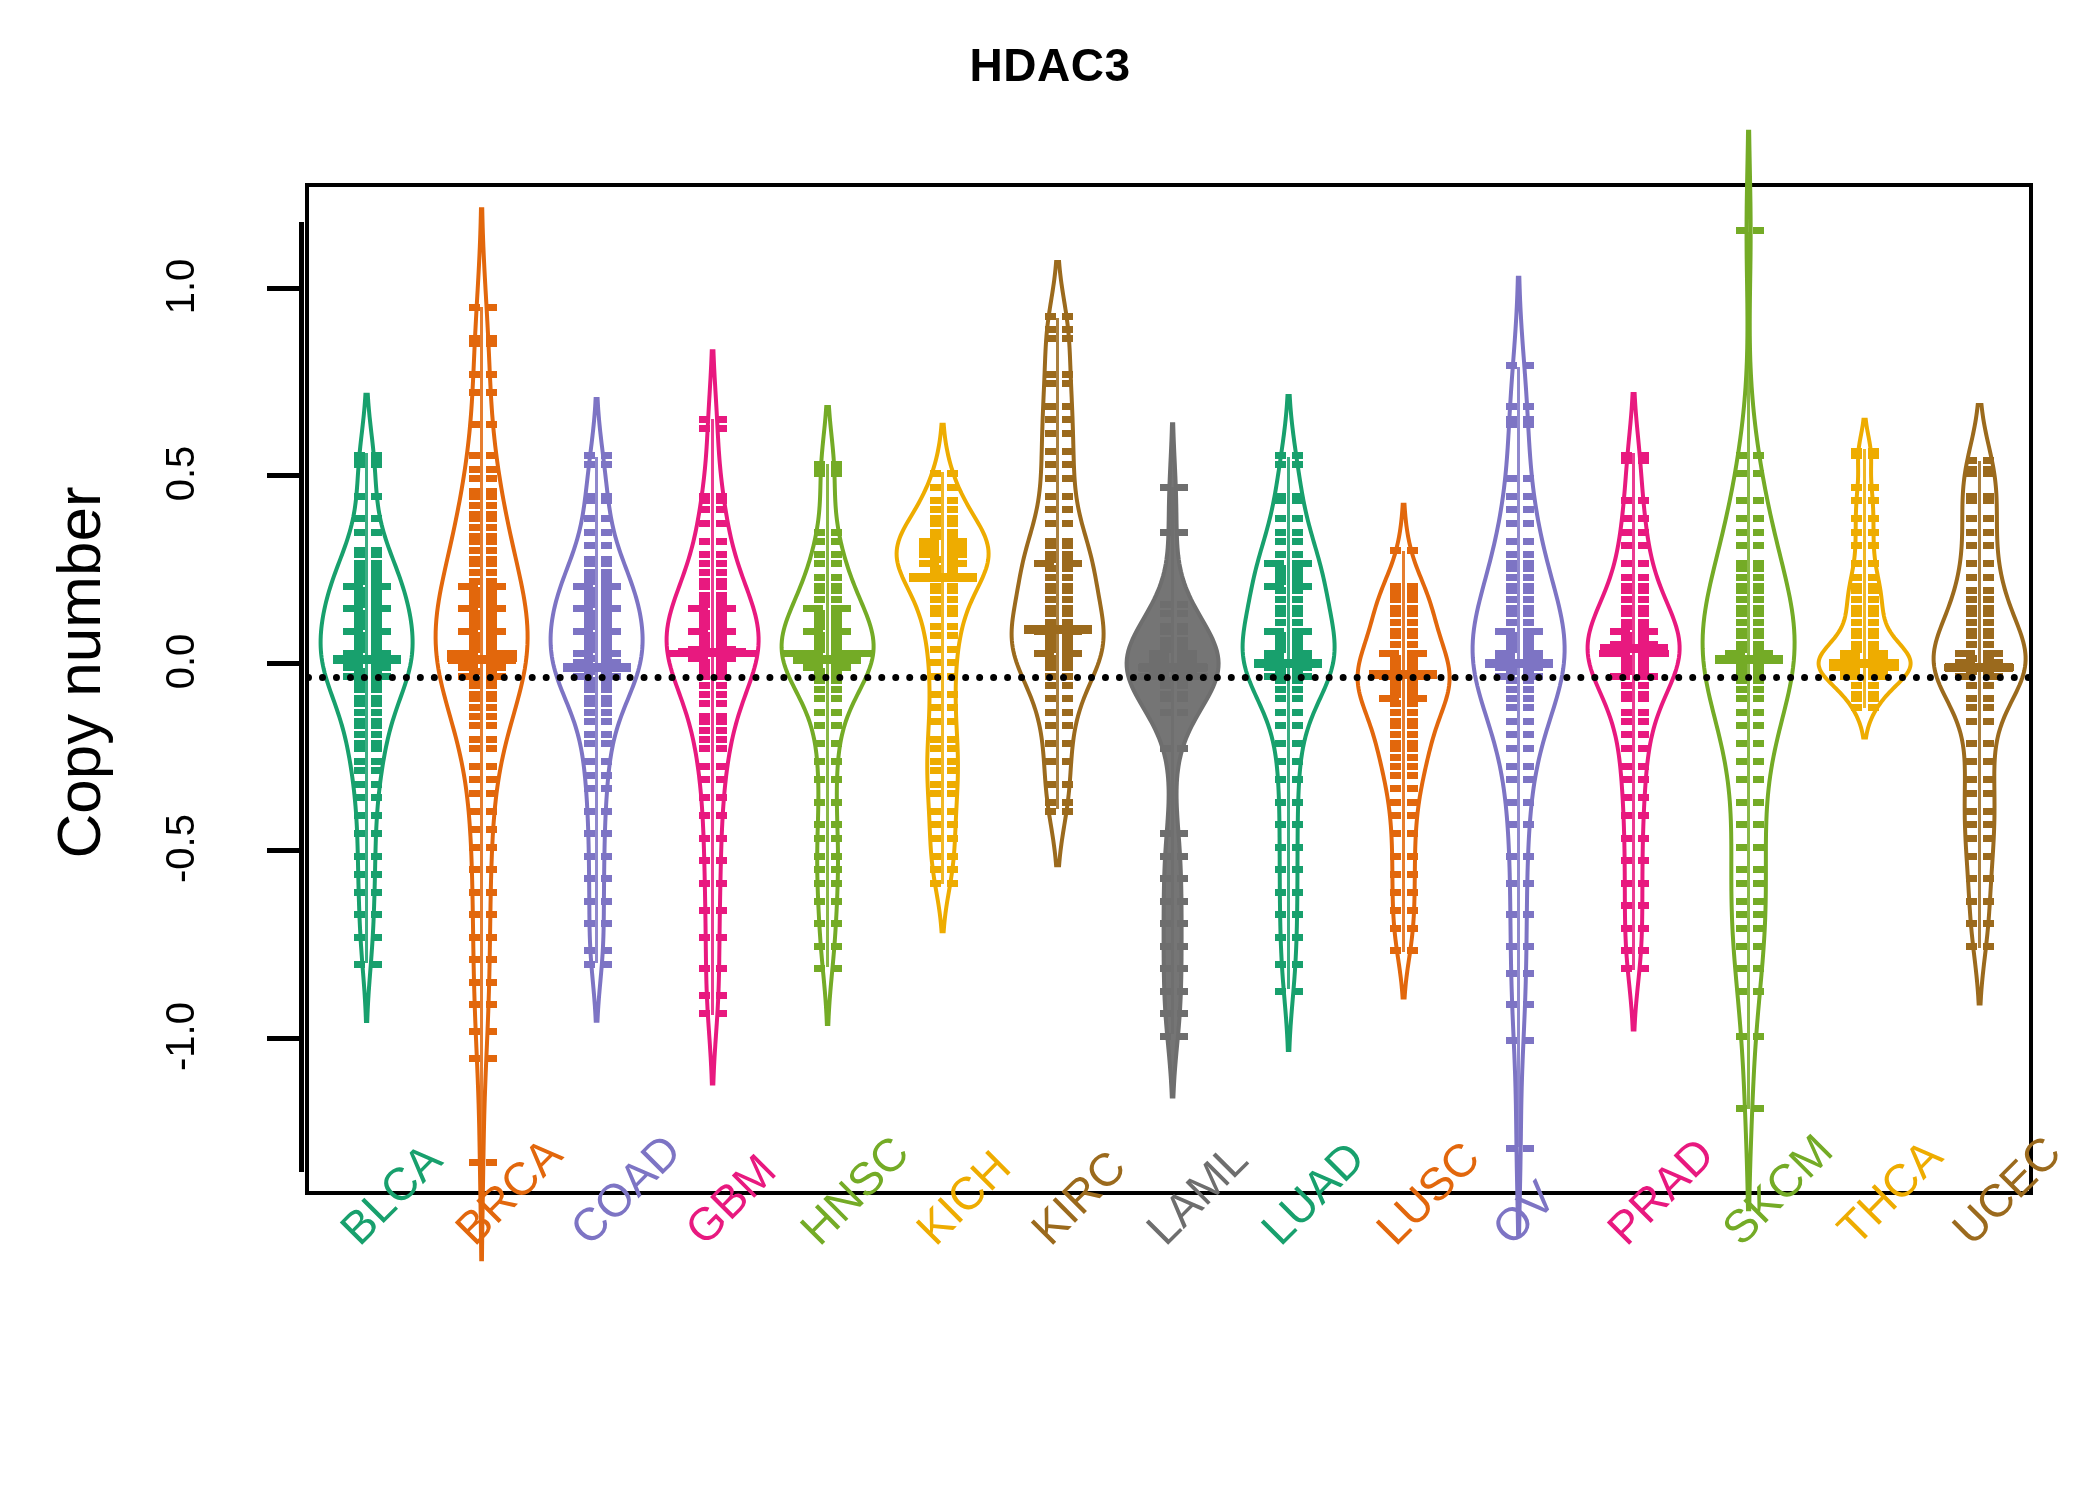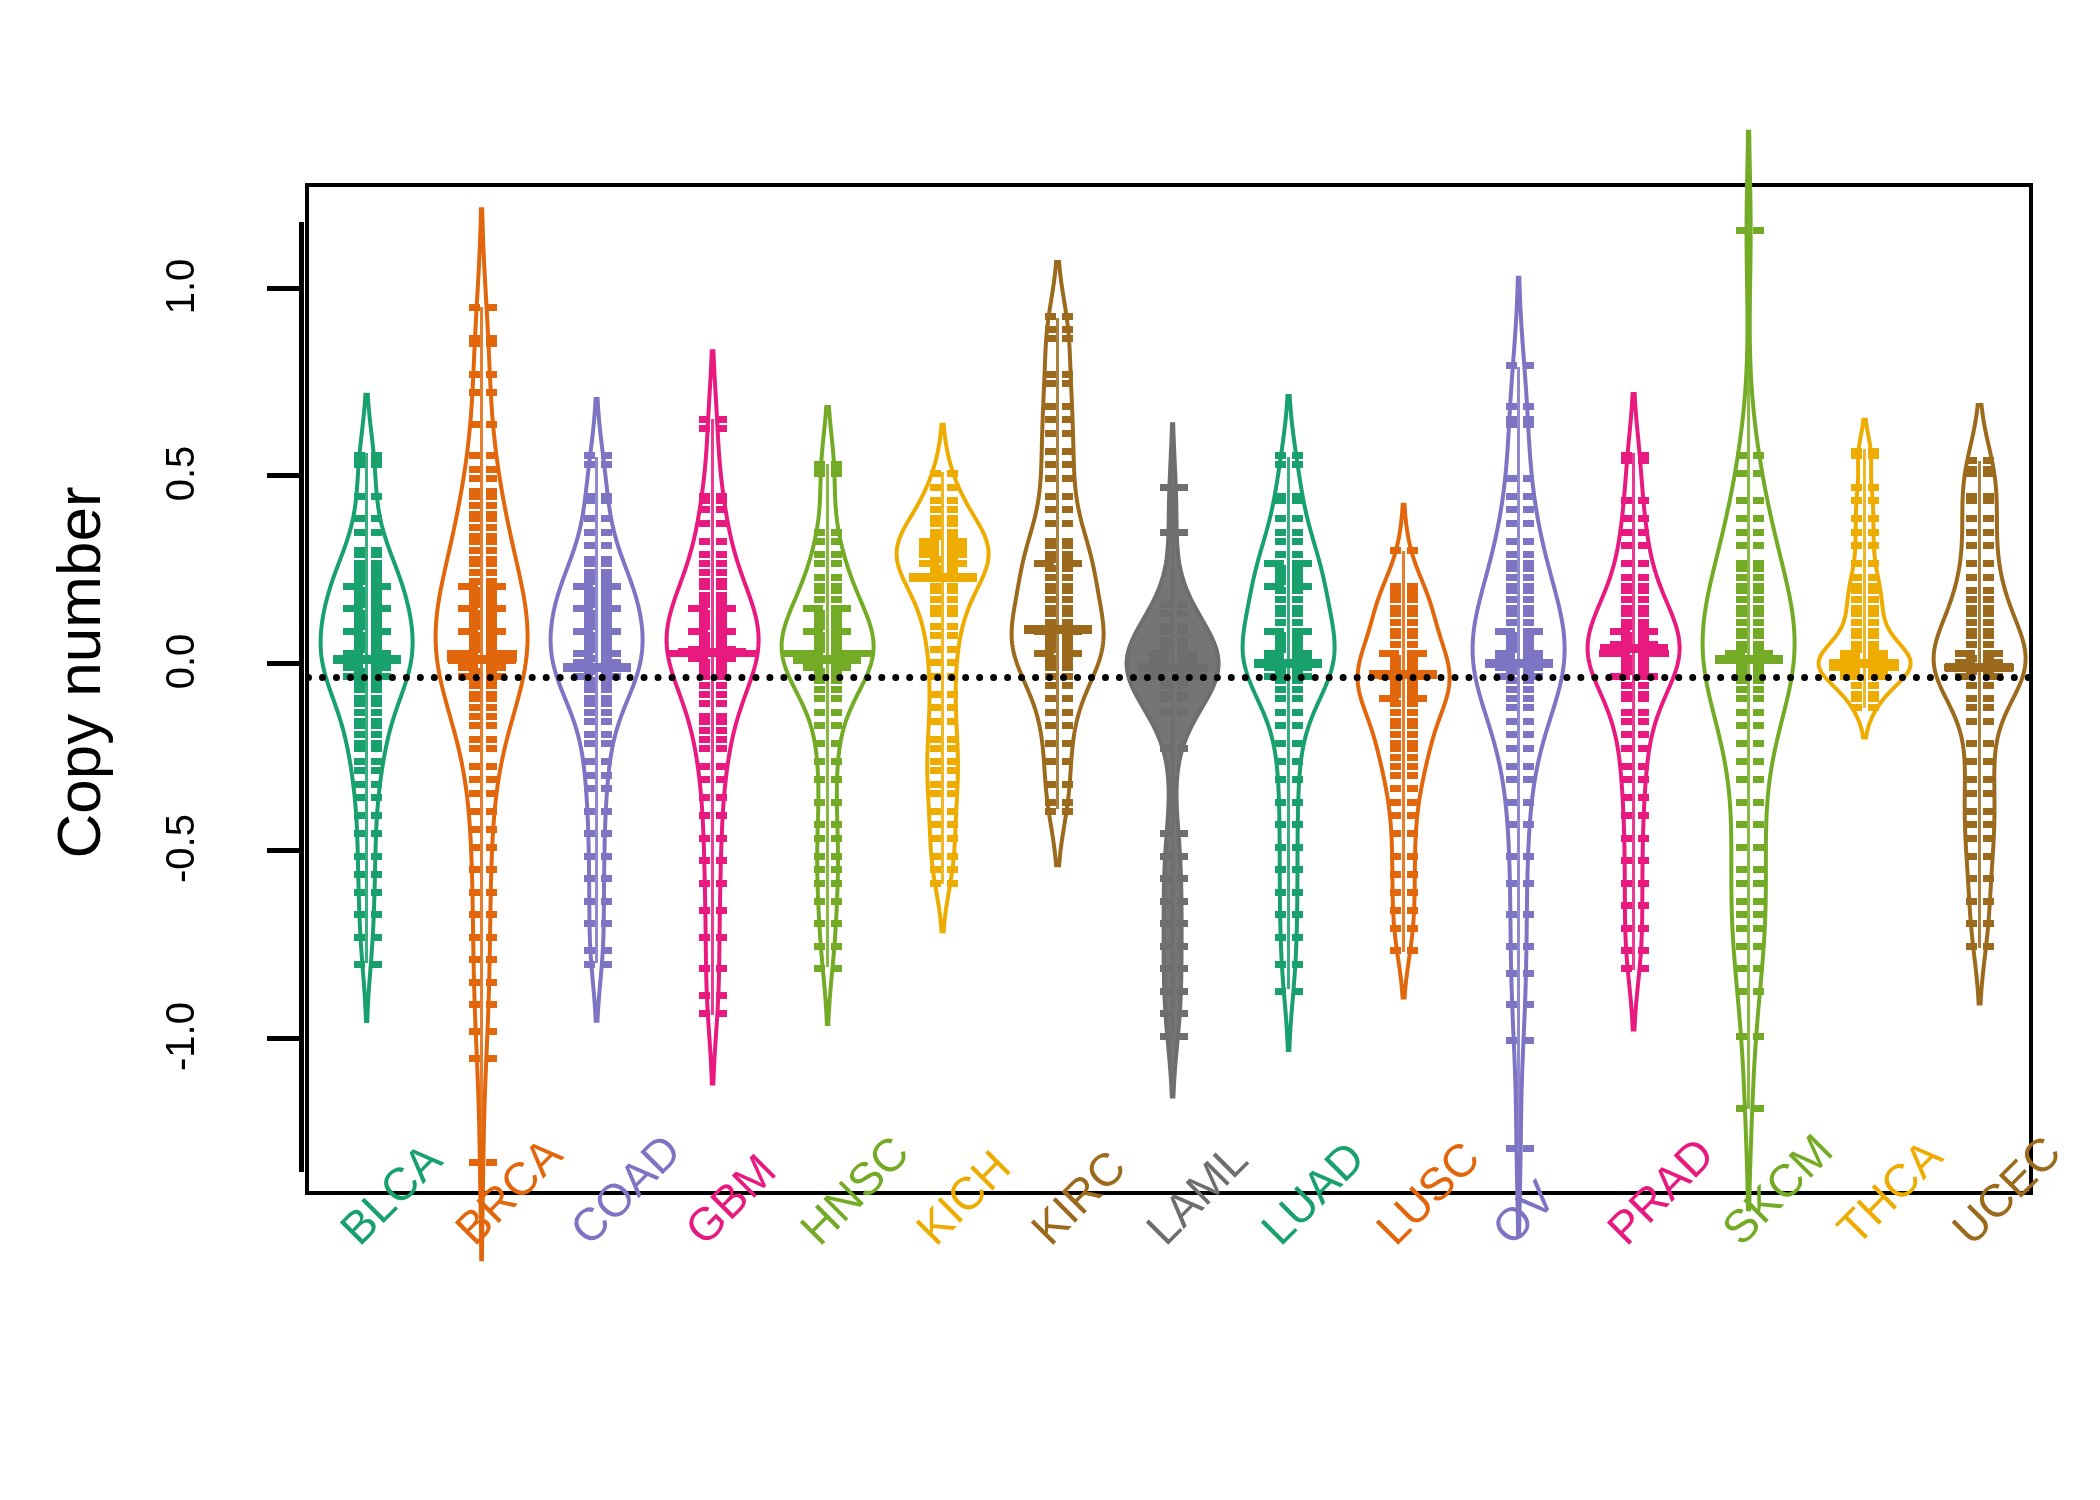--- a/index.html
+++ b/index.html
@@ -58,20 +58,21 @@
   .xlab{
     position:absolute;font-size:46px;white-space:nowrap;
     transform-origin:left top;
   }
 </style>
 </head>
 <body>
 
 <div id="plot-root">
 
+  <div class="chart-title">HDAC3</div>
 
   <div class="ylab">Copy number</div>
 
   <div class="plot-frame">
     <div id="beans">
         <div class="bean-col" title="BLCA" style="left: 0px; width: 115.2px;">
           <div class="bean-inner">
             <svg class="violin" width="115.2" height="1012">
               <path d="M 56.95 834.12 L 56.82 830.42 L 56.67 826.71 L 56.51 823.01 L 56.33 819.30 L 56.13 815.60 L 55.92 811.89 L 55.69 808.18 L 55.45 804.48 L 55.19 800.77 L 54.92 797.07 L 54.64 793.36 L 54.35 789.66 L 54.06 785.95 L 53.77 782.24 L 53.48 778.54 L 53.19 774.83 L 52.91 771.13 L 52.64 767.42 L 52.38 763.72 L 52.12 760.01 L 51.88 756.30 L 51.65 752.60 L 51.43 748.89 L 51.23 745.19 L 51.03 741.48 L 50.85 737.78 L 50.68 734.07 L 50.53 730.36 L 50.38 726.66 L 50.24 722.95 L 50.11 719.25 L 49.99 715.54 L 49.87 711.84 L 49.76 708.13 L 49.66 704.42 L 49.56 700.72 L 49.46 697.01 L 49.37 693.31 L 49.29 689.60 L 49.20 685.90 L 49.12 682.19 L 49.04 678.48 L 48.96 674.78 L 48.87 671.07 L 48.78 667.37 L 48.69 663.66 L 48.59 659.96 L 48.48 656.25 L 48.36 652.54 L 48.23 648.84 L 48.08 645.13 L 47.92 641.43 L 47.73 637.72 L 47.53 634.02 L 47.31 630.31 L 47.06 626.60 L 46.79 622.90 L 46.50 619.19 L 46.18 615.49 L 45.83 611.78 L 45.46 608.08 L 45.06 604.37 L 44.64 600.66 L 44.19 596.96 L 43.71 593.25 L 43.21 589.55 L 42.68 585.84 L 42.13 582.14 L 41.55 578.43 L 40.94 574.73 L 40.29 571.02 L 39.62 567.31 L 38.91 563.61 L 38.16 559.90 L 37.37 556.20 L 36.54 552.49 L 35.65 548.79 L 34.72 545.08 L 33.73 541.37 L 32.68 537.67 L 31.58 533.96 L 30.43 530.26 L 29.23 526.55 L 27.99 522.85 L 26.71 519.14 L 25.41 515.43 L 24.09 511.73 L 22.77 508.02 L 21.46 504.32 L 20.18 500.61 L 18.94 496.91 L 17.76 493.20 L 16.66 489.49 L 15.64 485.79 L 14.72 482.08 L 13.91 478.38 L 13.22 474.67 L 12.65 470.97 L 12.20 467.26 L 11.88 463.55 L 11.68 459.85 L 11.60 456.14 L 11.63 452.44 L 11.77 448.73 L 12.01 445.03 L 12.35 441.32 L 12.77 437.61 L 13.28 433.91 L 13.87 430.20 L 14.53 426.50 L 15.27 422.79 L 16.08 419.09 L 16.95 415.38 L 17.90 411.67 L 18.91 407.97 L 19.98 404.26 L 21.12 400.56 L 22.31 396.85 L 23.56 393.15 L 24.85 389.44 L 26.19 385.73 L 27.56 382.03 L 28.94 378.32 L 30.34 374.62 L 31.75 370.91 L 33.14 367.21 L 34.50 363.50 L 35.84 359.79 L 37.13 356.09 L 38.37 352.38 L 39.54 348.68 L 40.64 344.97 L 41.67 341.27 L 42.62 337.56 L 43.48 333.86 L 44.27 330.15 L 44.97 326.44 L 45.60 322.74 L 46.15 319.03 L 46.63 315.33 L 47.06 311.62 L 47.43 307.92 L 47.75 304.21 L 48.05 300.50 L 48.32 296.80 L 48.57 293.09 L 48.81 289.39 L 49.06 285.68 L 49.32 281.98 L 49.59 278.27 L 49.88 274.56 L 50.19 270.86 L 50.53 267.15 L 50.88 263.45 L 51.26 259.74 L 51.66 256.04 L 52.08 252.33 L 52.50 248.62 L 52.93 244.92 L 53.35 241.21 L 53.77 237.51 L 54.18 233.80 L 54.57 230.10 L 54.94 226.39 L 55.29 222.68 L 55.61 218.98 L 55.90 215.27 L 56.16 211.57 L 56.40 207.86 L 58.80 207.86 L 59.04 211.57 L 59.30 215.27 L 59.59 218.98 L 59.91 222.68 L 60.26 226.39 L 60.63 230.10 L 61.02 233.80 L 61.43 237.51 L 61.85 241.21 L 62.27 244.92 L 62.70 248.62 L 63.12 252.33 L 63.54 256.04 L 63.94 259.74 L 64.32 263.45 L 64.67 267.15 L 65.01 270.86 L 65.32 274.56 L 65.61 278.27 L 65.88 281.98 L 66.14 285.68 L 66.39 289.39 L 66.63 293.09 L 66.88 296.80 L 67.15 300.50 L 67.45 304.21 L 67.77 307.92 L 68.14 311.62 L 68.57 315.33 L 69.05 319.03 L 69.60 322.74 L 70.23 326.44 L 70.93 330.15 L 71.72 333.86 L 72.58 337.56 L 73.53 341.27 L 74.56 344.97 L 75.66 348.68 L 76.83 352.38 L 78.07 356.09 L 79.36 359.79 L 80.70 363.50 L 82.06 367.21 L 83.45 370.91 L 84.86 374.62 L 86.26 378.32 L 87.64 382.03 L 89.01 385.73 L 90.35 389.44 L 91.64 393.15 L 92.89 396.85 L 94.08 400.56 L 95.22 404.26 L 96.29 407.97 L 97.30 411.67 L 98.25 415.38 L 99.12 419.09 L 99.93 422.79 L 100.67 426.50 L 101.33 430.20 L 101.92 433.91 L 102.43 437.61 L 102.85 441.32 L 103.19 445.03 L 103.43 448.73 L 103.57 452.44 L 103.60 456.14 L 103.52 459.85 L 103.32 463.55 L 103.00 467.26 L 102.55 470.97 L 101.98 474.67 L 101.29 478.38 L 100.48 482.08 L 99.56 485.79 L 98.54 489.49 L 97.44 493.20 L 96.26 496.91 L 95.02 500.61 L 93.74 504.32 L 92.43 508.02 L 91.11 511.73 L 89.79 515.43 L 88.49 519.14 L 87.21 522.85 L 85.97 526.55 L 84.77 530.26 L 83.62 533.96 L 82.52 537.67 L 81.47 541.37 L 80.48 545.08 L 79.55 548.79 L 78.66 552.49 L 77.83 556.20 L 77.04 559.90 L 76.29 563.61 L 75.58 567.31 L 74.91 571.02 L 74.26 574.73 L 73.65 578.43 L 73.07 582.14 L 72.52 585.84 L 71.99 589.55 L 71.49 593.25 L 71.01 596.96 L 70.56 600.66 L 70.14 604.37 L 69.74 608.08 L 69.37 611.78 L 69.02 615.49 L 68.70 619.19 L 68.41 622.90 L 68.14 626.60 L 67.89 630.31 L 67.67 634.02 L 67.47 637.72 L 67.28 641.43 L 67.12 645.13 L 66.97 648.84 L 66.84 652.54 L 66.72 656.25 L 66.61 659.96 L 66.51 663.66 L 66.42 667.37 L 66.33 671.07 L 66.24 674.78 L 66.16 678.48 L 66.08 682.19 L 66.00 685.90 L 65.91 689.60 L 65.83 693.31 L 65.74 697.01 L 65.64 700.72 L 65.54 704.42 L 65.44 708.13 L 65.33 711.84 L 65.21 715.54 L 65.09 719.25 L 64.96 722.95 L 64.82 726.66 L 64.67 730.36 L 64.52 734.07 L 64.35 737.78 L 64.17 741.48 L 63.97 745.19 L 63.77 748.89 L 63.55 752.60 L 63.32 756.30 L 63.08 760.01 L 62.82 763.72 L 62.56 767.42 L 62.29 771.13 L 62.01 774.83 L 61.72 778.54 L 61.43 782.24 L 61.14 785.95 L 60.85 789.66 L 60.56 793.36 L 60.28 797.07 L 60.01 800.77 L 59.75 804.48 L 59.51 808.18 L 59.28 811.89 L 59.07 815.60 L 58.87 819.30 L 58.69 823.01 L 58.53 826.71 L 58.38 830.42 L 58.25 834.12 Z" fill="none" fill-opacity="0" stroke="#18a06d" stroke-width="4"></path>
             </svg>

